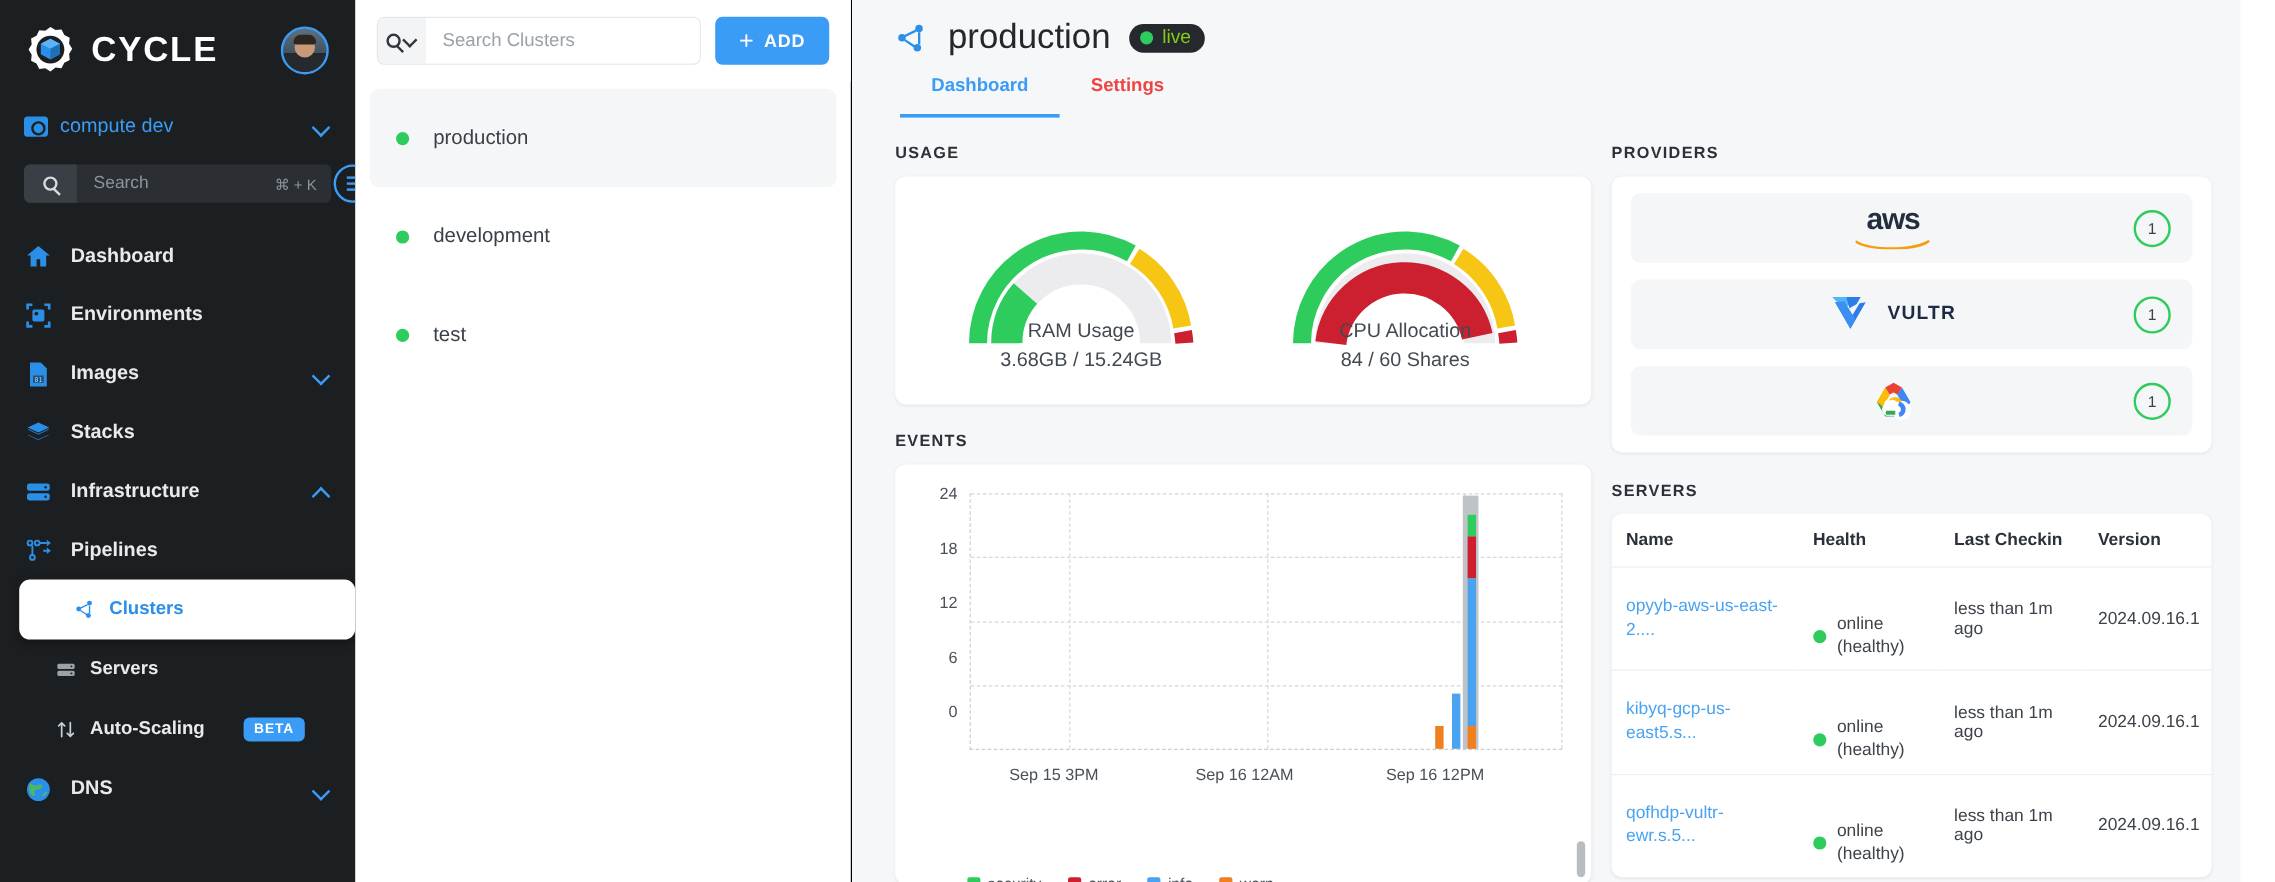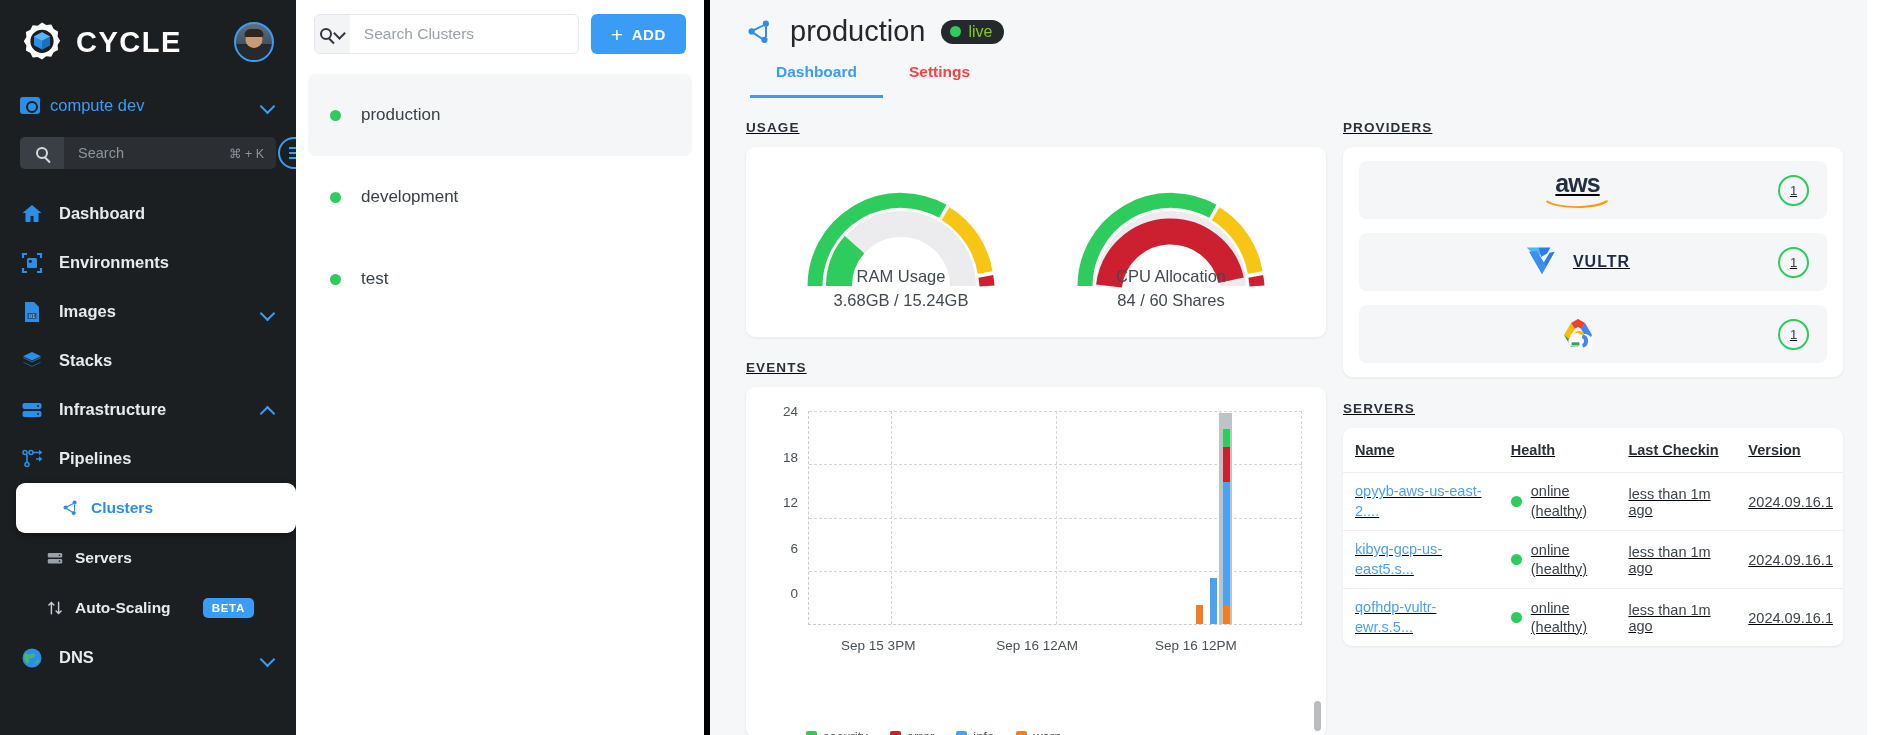--- a/index.html
+++ b/index.html
@@ -114,21 +114,21 @@
   .nav-item.sub .nav-label { font-size: 15.5px; }
   .nav-item.sub .nav-ico { width: 18px; height: 18px; flex: 0 0 18px; }
   .badge-beta {
     background: #3b9cf5; color: #fff; font-size: 11.5px; font-weight: bold;
     letter-spacing: .7px; padding: 4px 9px; border-radius: 5px; margin-right: 22px;
   }
 
   
   .clusters-panel {
     width: 414px; flex: 0 0 414px; height: 735px;
-    background: #ffffff; border-right: 6px solid #000000;
+    background: #ffffff; border-right: 1px solid #000000;
   }
   .cl-head {
     height: 68px; display: flex; align-items: center;
     padding: 0 18px; gap: 12px; background: #ffffff;
   }
   .cl-search {
     flex: 1; height: 40px; border: 1px solid #e3e6ea; border-radius: 6px;
     display: flex; align-items: center; overflow: hidden; background: #fff;
   }
   .cl-search-ico {
@@ -187,21 +187,20 @@
   .tabs { display: flex; gap: 0; padding-left: 4px; height: 35px; }
   .tab {
     font-size: 15.5px; font-weight: bold; color: #ef4444; cursor: pointer;
     padding: 0 26px 11px 26px; border-bottom: 3px solid transparent;
   }
   .tab.active { color: #3b9cf5; border-bottom-color: #3b9cf5; }
 
   .content {
     display: flex; gap: 17px; padding: 22px 24px 0 36px;
     height: 637px;
-    text-decoration: underline;
   }
   .col-left { flex: 1 1 auto; min-width: 0; }
   .col-right { width: 500px; flex: 0 0 500px; }
 
   .sec-label {
     font-size: 13.5px; font-weight: bold; letter-spacing: 1.1px;
     color: #2b3138; margin-bottom: 12px;
   }
   .card {
     background: #ffffff; border-radius: 9px;
@@ -274,21 +273,21 @@
   th {
     text-align: left; font-size: 14.5px; color: #2b3138; font-weight: bold;
     padding: 14px 10px 14px 12px; border-bottom: 1px solid #eceef1;
   }
   td {
     font-size: 14.5px; color: #3d434a; padding: 9px 10px 9px 12px;
     border-bottom: 1px solid #eceef1; vertical-align: middle;
   }
   tr:last-child td { border-bottom: 0; }
   .srv-link { color: #4aa3f0; cursor: pointer; line-height: 1.35; }
-  .health-cell { display: flex; align-items: center; gap: 9px; }
+  .health-cell { display: flex; align-items: center; gap: 9px; margin-top: 29px; }
   .health-txt { line-height: 1.32; }
 </style>
 </head>
 <body>
 
 <div class="app">
 
   <aside class="sidebar">
 
     <div class="brand-row">

